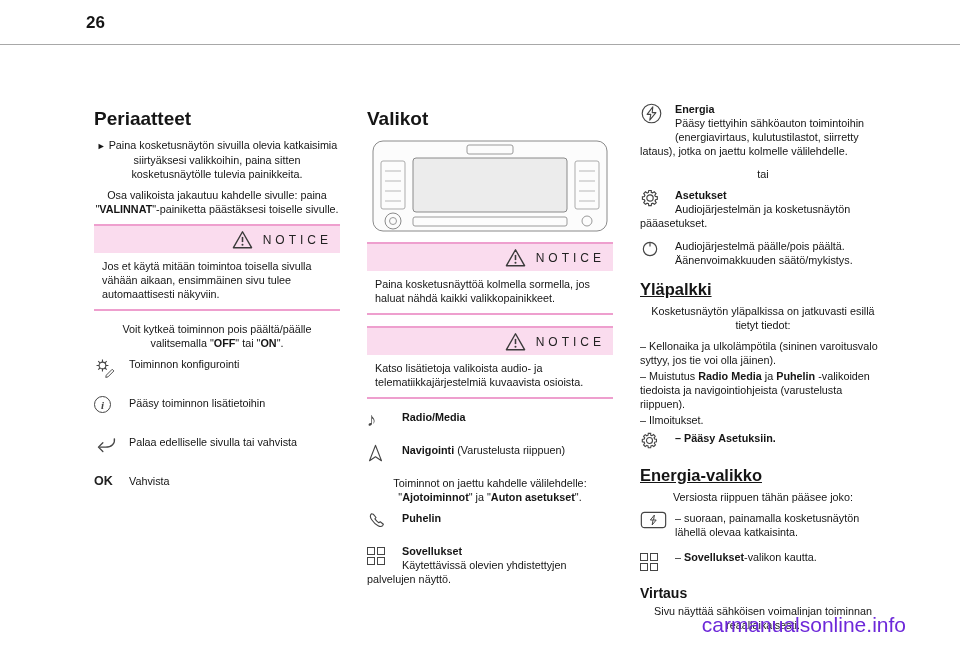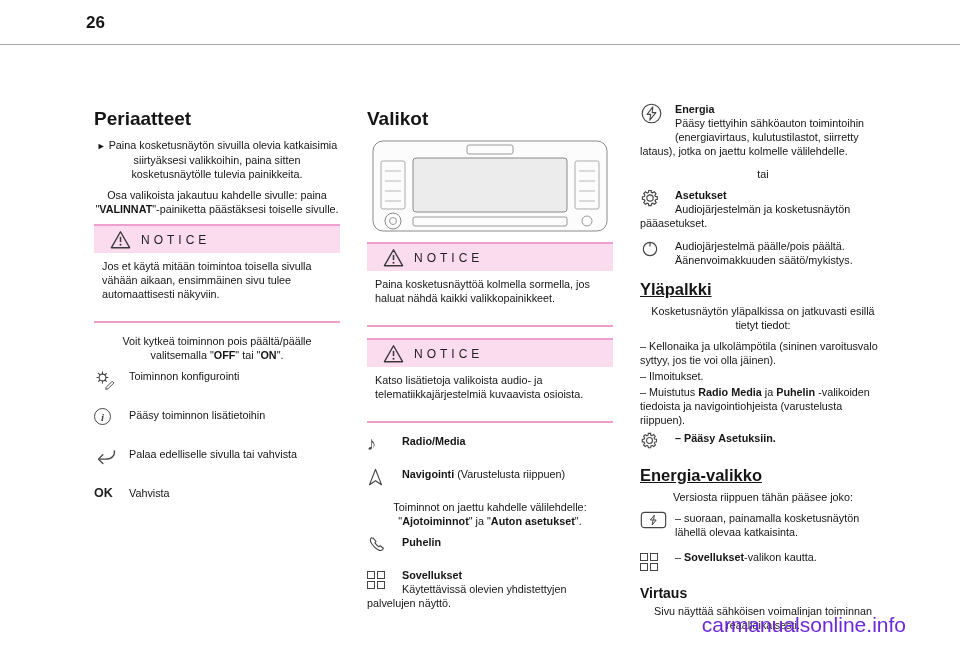--- a/index.html
+++ b/index.html
@@ -9,24 +9,24 @@
   .pagenum { position:absolute; top:13px; left:86px; font-size:17px; font-weight:bold; }
   .rule { position:absolute; top:44px; left:0; width:960px; border-top:1px solid #a8a8a8; }
   .cols { position:absolute; top:64px; left:94px; width:792px; display:flex; gap:27px;margin-top:38px; }
   .col { width:246px; font-size:10.8px; line-height:14px; }
   h1.sec { font-size:19px; line-height:23px; font-weight:bold; margin:5px 0 8px; }
   h2.sec { font-size:16.5px; line-height:20px; font-weight:bold; margin:10px 0 5px;text-decoration:underline; }
   h3.sec { font-size:14px; line-height:15px; font-weight:bold; margin:12px 0 3px; }
   p.body { margin:0 0 7px;text-align:center; }
   .bullet { font-size:9px; }
   .notice { border-top:2px solid #ee9fce; border-bottom:2px solid #ee9fce; margin:8px 0 11px; }
-  .notice-head { display:flex; align-items:center; gap:10px; background:#fadcee; padding:4px 16px; }
+  .notice-head { display:flex; align-items:center; gap:10px; background:#fadcee; padding:4px 8px;justify-content:flex-end; }
   .notice-title { font-size:12px; letter-spacing:4px; color:#222; }
   .warn-icon { display:inline-flex; }
-  .notice-body { padding:6px 8px 20px 8px; }
+  .notice-body { padding:6px 8px 8px 8px; }
   .irow { margin:0 0 9px; }
   .irow::after { content:""; display:block; clear:both; }
   .irow.wide { margin-bottom:15px; }
   .icell { float:left; width:35px; height:24px; }
   .icell.tall { height:30px; }
   .blk { display:block; }
   .glyph { font-size:19px; line-height:1; color:#454545; }
   .circle-i { display:inline-flex; width:17px; height:17px; border:1.5px solid #454545; border-radius:50%;
               align-items:center; justify-content:center; font-family:"Liberation Serif", serif;
               font-style:italic; font-weight:bold; font-size:11px; color:#454545; }
@@ -227,22 +227,22 @@
               <circle cx="12" cy="12" r="8" fill="none" stroke="#454545" stroke-width="1.4"></circle>
               <line x1="12" y1="4" x2="12" y2="9" stroke="#454545" stroke-width="1.4"></line>
             </svg>
         </span>
         <span>Audiojärjestelmä päälle/pois päältä. Äänenvoimakkuuden säätö/mykistys.</span>
       </div>
 
       <h2 class="sec">Yläpalkki</h2>
       <p class="body">Kosketusnäytön yläpalkissa on jatkuvasti esillä tietyt tiedot:</p>
       <p class="dash-item">–  Kellonaika ja ulkolämpötila (sininen varoitusvalo syttyy, jos tie voi olla jäinen).</p>
+      <p class="dash-item"><span>–  Muistutus </span><b>Radio Media</b><span> ja </span><b>Puhelin</b><span> -valikoiden tiedoista ja navigointiohjeista (varustelusta riippuen).</span></p>
       <p class="dash-item">–  Ilmoitukset.</p>
-      <p class="dash-item"><span>–  Muistutus </span><b>Radio Media</b><span> ja </span><b>Puhelin</b><span> -valikoiden tiedoista ja navigointiohjeista (varustelusta riippuen).</span></p>
 
       <div class="irow" style="margin-top:4px;font-weight:bold;">
         <span class="icell">
           <svg width="19" height="19" viewBox="0 0 24 24">
               <path fill="none" stroke="#454545" stroke-width="1.4" d="M12 8.2a3.8 3.8 0 1 0 0 7.6 3.8 3.8 0 0 0 0-7.6Zm8.8 5.3v-3l-2.4-.4a6.6 6.6 0 0 0-.6-1.5l1.4-2-2.1-2.1-2 1.4c-.5-.3-1-.5-1.5-.6L13.5 3h-3l-.4 2.4c-.5.1-1 .3-1.5.6l-2-1.4-2.1 2.1 1.4 2c-.3.5-.5 1-.6 1.5l-2.4.4v3l2.4.4c.1.5.3 1 .6 1.5l-1.4 2 2.1 2.1 2-1.4c.5.3 1 .5 1.5.6l.4 2.4h3l.4-2.4c.5-.1 1-.3 1.5-.6l2 1.4 2.1-2.1-1.4-2c.3-.5.5-1 .6-1.5Z"></path>
             </svg>
         </span>
         <span>–  Pääsy </span><b>Asetuksiin</b><span>.</span>
       </div>
 

